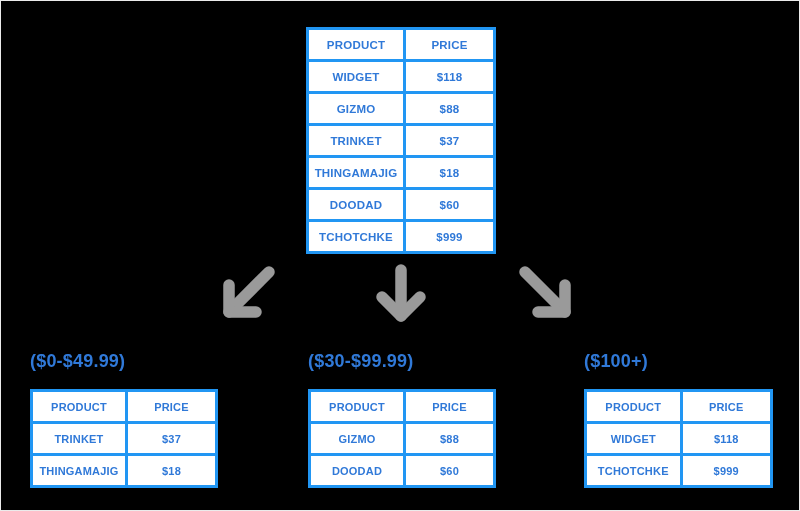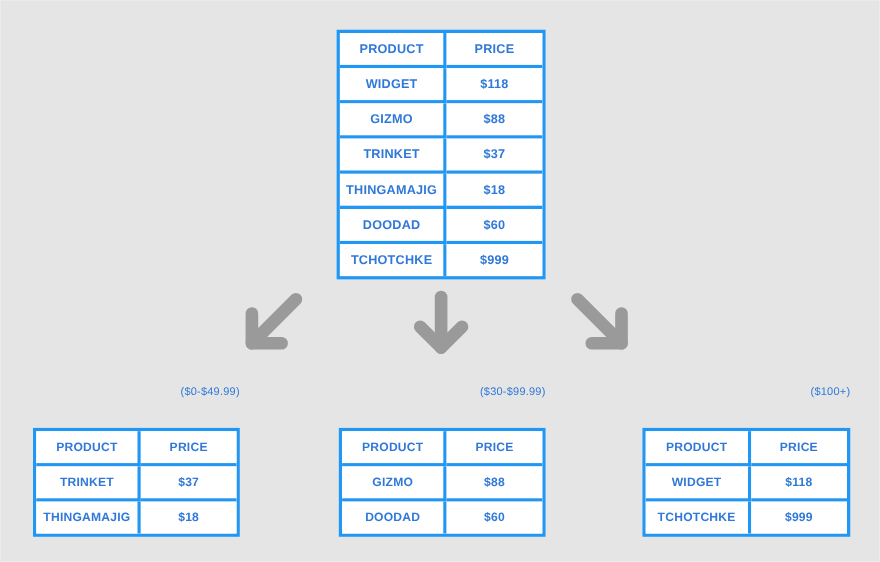--- a/index.html
+++ b/index.html
@@ -10,21 +10,21 @@
   body {
     width: 800px;
     height: 511px;
     font-family: "Liberation Sans", sans-serif;
     overflow: hidden;
   }
   #canvas {
     position: relative;
     width: 800px;
     height: 511px;
-    background: #e5e5e5;
+    background: #000000;
     box-sizing: border-box;
     border: 1px solid #ebebeb;
     overflow: hidden;
   }
 
   
   .tbl {
     position: absolute;
     border-collapse: separate;
     border-spacing: 0;
@@ -65,24 +65,24 @@
   .tbl-bottom col.c-price { width: 87px; }
 
   #table-low   { left: 29px;  top: 388px; width: 188px; }
   #table-mid   { left: 307px; top: 388px; width: 188px; }
   #table-high  { left: 583px; top: 388px; width: 189px; }
 
   
   .bucket-label {
     position: absolute;
     color: #3079d8;
-    font-weight: normal;
-    font-size: 10px;
+    font-weight: bold;
+    font-size: 18px;
     letter-spacing: 0.2px;
-    text-align: right;
+    text-align: left;
     white-space: nowrap;
   }
   #label-low  { left: 29px;  top: 350px; width: 188px; }
   #label-mid  { left: 307px; top: 350px; width: 188px; }
   #label-high { left: 583px; top: 350px; width: 189px; }
 
   
   .arrow {
     position: absolute;
     width: 62px;

